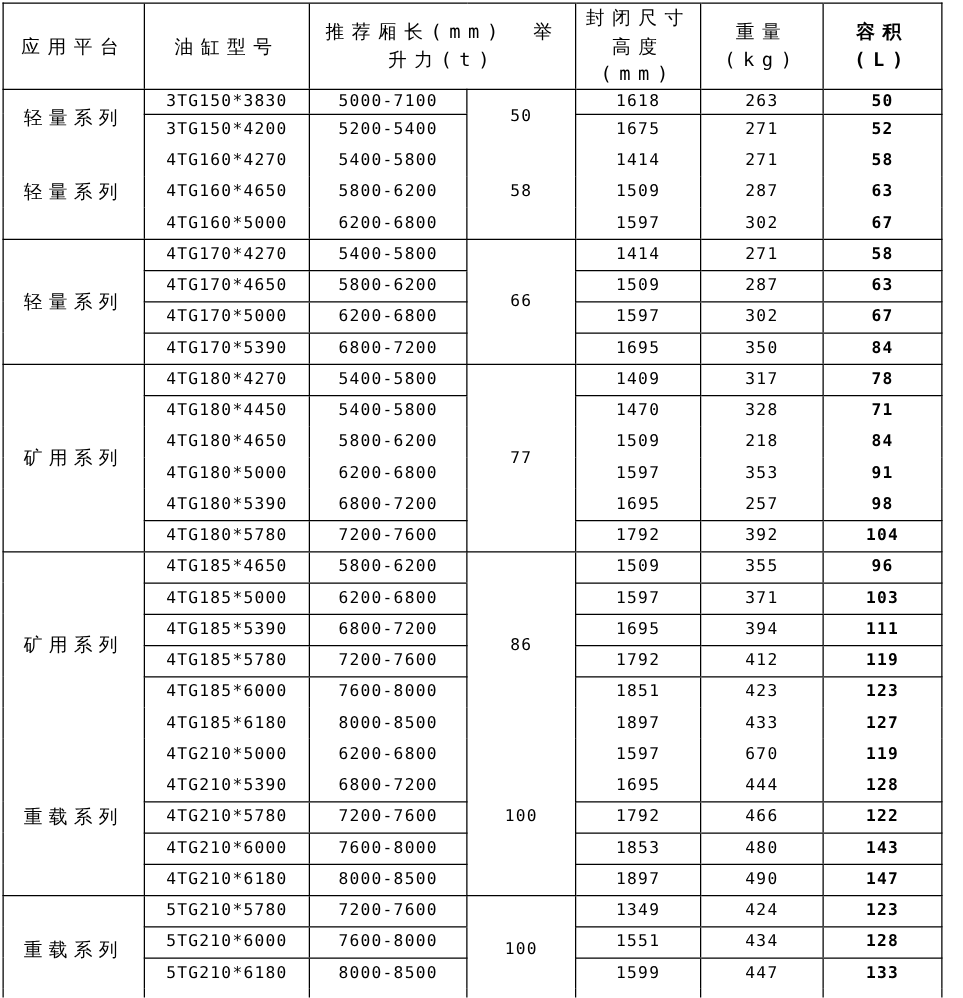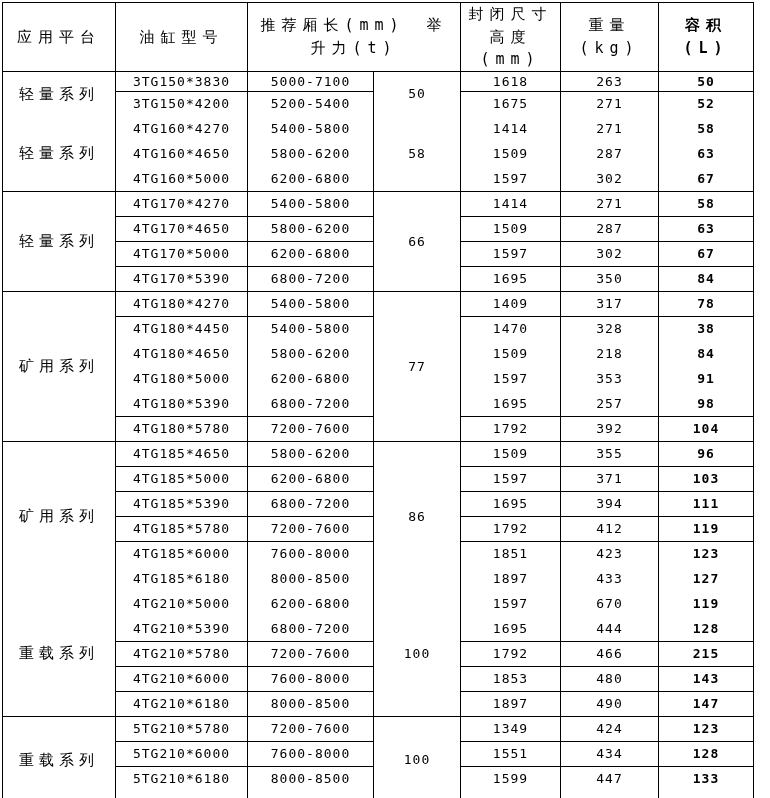--- a/index.html
+++ b/index.html
@@ -124,21 +124,21 @@
       <td class="lift mono gb" rowspan="6">77</td>
       <td class="d mono">1409</td>
       <td class="d mono">317</td>
       <td class="d mono last">78</td>
     </tr>
     <tr>
       <td class="d mono">4TG180*4450</td>
       <td class="d mono">5400-5800</td>
       <td class="d mono">1470</td>
       <td class="d mono">328</td>
-      <td class="d mono last">38</td>
+      <td class="d mono last">71</td>
     </tr>
     <tr>
       <td class="d mono">4TG180*4650</td>
       <td class="d mono">5800-6200</td>
       <td class="d mono">1509</td>
       <td class="d mono">218</td>
       <td class="d mono last">84</td>
     </tr>
     <tr>
       <td class="d mono">4TG180*5000</td>
@@ -219,21 +219,21 @@
       <td class="d mono">6800-7200</td>
       <td class="d mono">1695</td>
       <td class="d mono">444</td>
       <td class="d mono last">128</td>
     </tr>
     <tr class="hb">
       <td class="d mono">4TG210*5780</td>
       <td class="d mono">7200-7600</td>
       <td class="d mono">1792</td>
       <td class="d mono">466</td>
-      <td class="d mono last">215</td>
+      <td class="d mono last">122</td>
     </tr>
     <tr class="hb">
       <td class="d mono">4TG210*6000</td>
       <td class="d mono">7600-8000</td>
       <td class="d mono">1853</td>
       <td class="d mono">480</td>
       <td class="d mono last">143</td>
     </tr>
     <tr class="hb">
       <td class="d mono">4TG210*6180</td>

